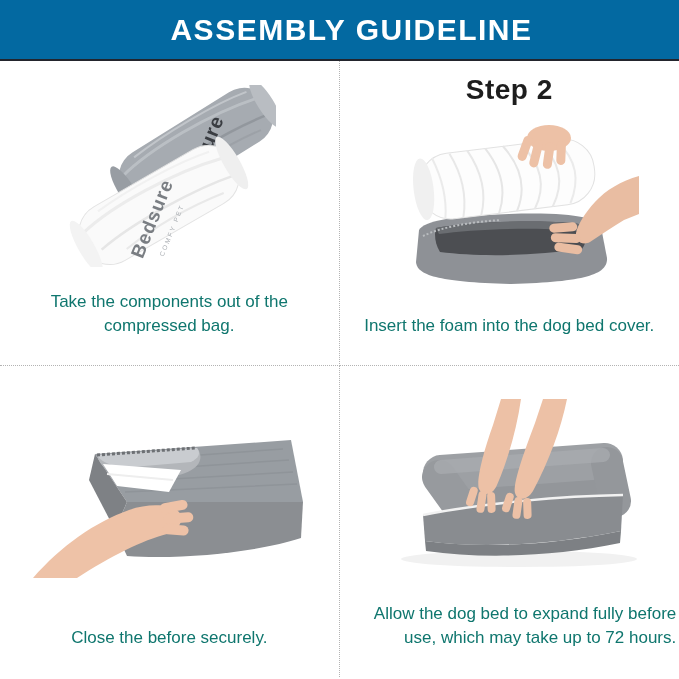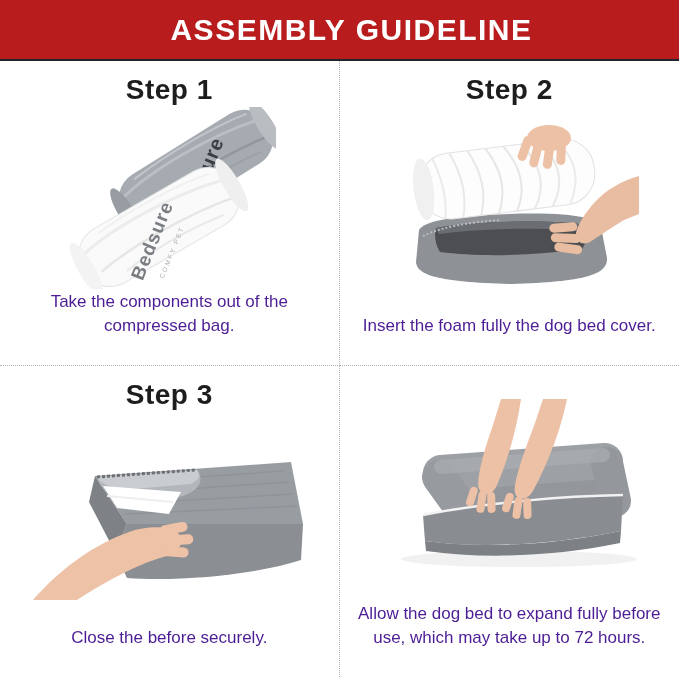--- a/index.html
+++ b/index.html
@@ -1,21 +1,21 @@
 <!DOCTYPE html>
 <html><head>
 <meta charset="utf-8">
 <style>
   * { margin:0; padding:0; box-sizing:border-box; }
   html,body { background:#ffffff; }
   body { width:679px; height:679px; font-family:"Liberation Sans", sans-serif; }
   .page { width:679px; height:679px; background:#fff; overflow:hidden; }
 
   .banner {
-    height:61px; background:#b91c1c;
+    height:61px; background:#0369a1;
     display:flex; align-items:center; justify-content:center;
     border-bottom:2px solid #23252d;
     padding-left:24px;
   }
   .banner h1 {
     color:#ffffff; font-size:30px; font-weight:bold; letter-spacing:1.5px;
   }
 
   .grid {
     display:grid;
@@ -24,39 +24,38 @@
   }
   .cell { display:flex; flex-direction:column; align-items:center; overflow:hidden; }
   .col-left { border-right:1px dotted #b3b3b3; }
   .row-top  { border-bottom:1px dotted #b3b3b3; }
 
   .step-heading {
     margin-top:13px; font-size:28px; font-weight:600; color:#1d1d1d; letter-spacing:0.5px;
   }
   .figure { flex:1; display:flex; align-items:center; justify-content:center; }
   .caption {
-    font-size:17px; line-height:1.38; color:#4c1d95; text-align:center;
+    font-size:17px; line-height:1.38; color:#0f766e; text-align:center;
     max-width:300px; margin-bottom:28px;
   }
-  .caption-wide { max-width:334px; }
+  .caption-wide { max-width:334px;text-align:right; }
   svg { display:block; }
 </style>
 </head>
 <body>
 
 <div class="page">
 
   <header class="banner">
     <h1>ASSEMBLY GUIDELINE</h1>
   </header>
 
   <div class="grid">
 
     <section class="cell col-left row-top">
-      <h2 class="step-heading">Step 1</h2>
       <div class="figure">
         <svg width="214" height="182" viewBox="0 0 214 182">
 
           <g transform="translate(134 62) rotate(-32)">
             <rect x="-86" y="-29" width="172" height="58" rx="29" fill="#a6abb1"></rect>
             <path d="M-78 -14 C-40 -23 30 -21 78 -9" stroke="#c3c7cc" stroke-width="3" fill="none" opacity="0.7"></path>
             <path d="M-72 9 C-30 1 40 3 80 11" stroke="#8d9298" stroke-width="2.5" fill="none" opacity="0.8"></path>
             <path d="M-58 -24 C-20 -28 38 -27 72 -20" stroke="#d4d7da" stroke-width="2" fill="none" opacity="0.6"></path>
             <path d="M-50 20 C-10 14 30 15 64 20" stroke="#989da3" stroke-width="2" fill="none" opacity="0.7"></path>
             <ellipse cx="82" cy="0" rx="8" ry="28" fill="#b9bdc2"></ellipse>
@@ -114,25 +113,24 @@
           </g>
 
           <g fill="#e9bda2">
             <path d="M260 52 C242 57 227 66 216 78 C206 89 199 100 197 109 C196 117 203 122 211 118 C222 111 233 103 245 96 L260 90 Z"></path>
             <rect x="170" y="100" width="28" height="9" rx="4.5" transform="rotate(-4 170 100)"></rect>
             <rect x="172" y="109" width="30" height="9" rx="4.5" transform="rotate(2 172 109)"></rect>
             <rect x="176" y="118" width="28" height="9" rx="4.5" transform="rotate(8 176 118)"></rect>
           </g>
         </svg>
       </div>
-      <p class="caption">Insert the foam fully the dog bed cover.</p>
+      <p class="caption">Insert the foam into the dog bed cover.</p>
     </section>
 
     <section class="cell col-left">
-      <h2 class="step-heading">Step 3</h2>
       <div class="figure">
         <svg width="272" height="168" viewBox="0 0 272 168">
 
           <g>
             <path d="M62 42 L258 28 L270 90 L94 90 Z" fill="#989da2"></path>
             <path d="M70 50 L250 37 M78 60 L256 48 M86 70 L260 60 M92 80 L264 72" stroke="#8f9499" stroke-width="1.5" fill="none"></path>
             <path d="M94 90 L270 90 L268 126 C226 140 148 148 94 144 L82 118 Z" fill="#8b8e92"></path>
             <path d="M62 42 L94 90 L82 118 L56 68 Z" fill="#7e8185"></path>
           </g>
 

